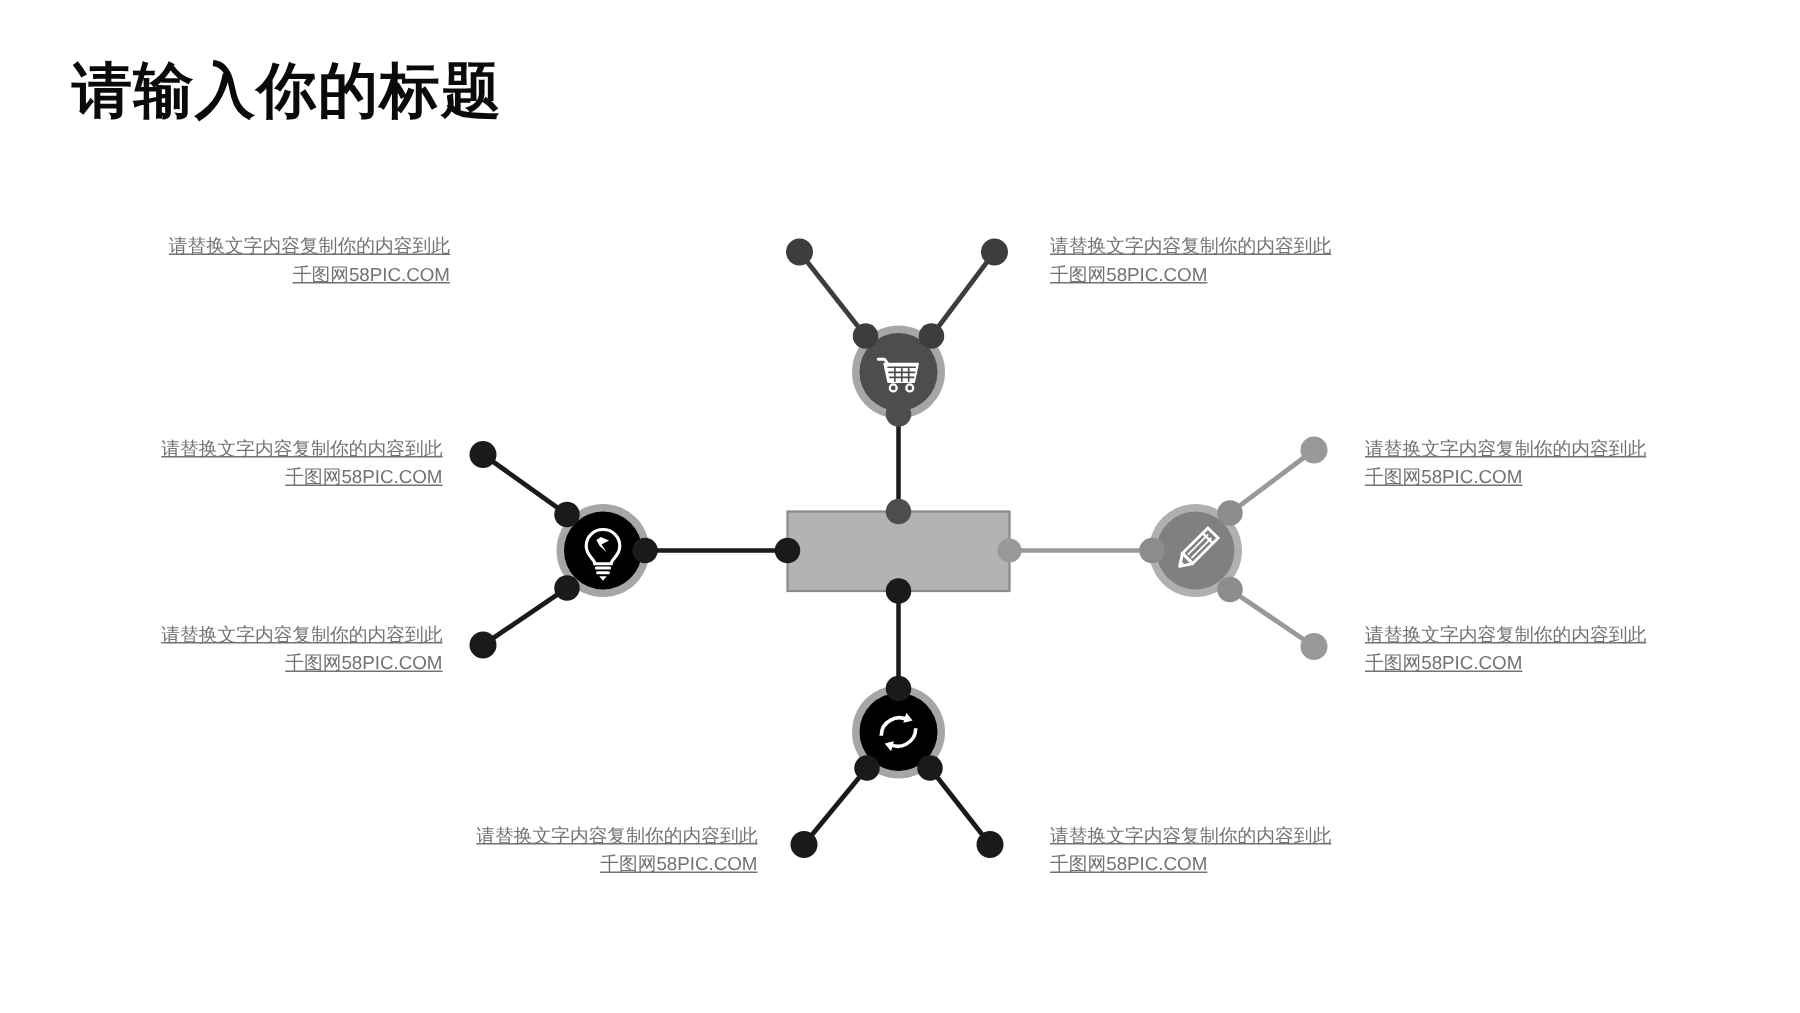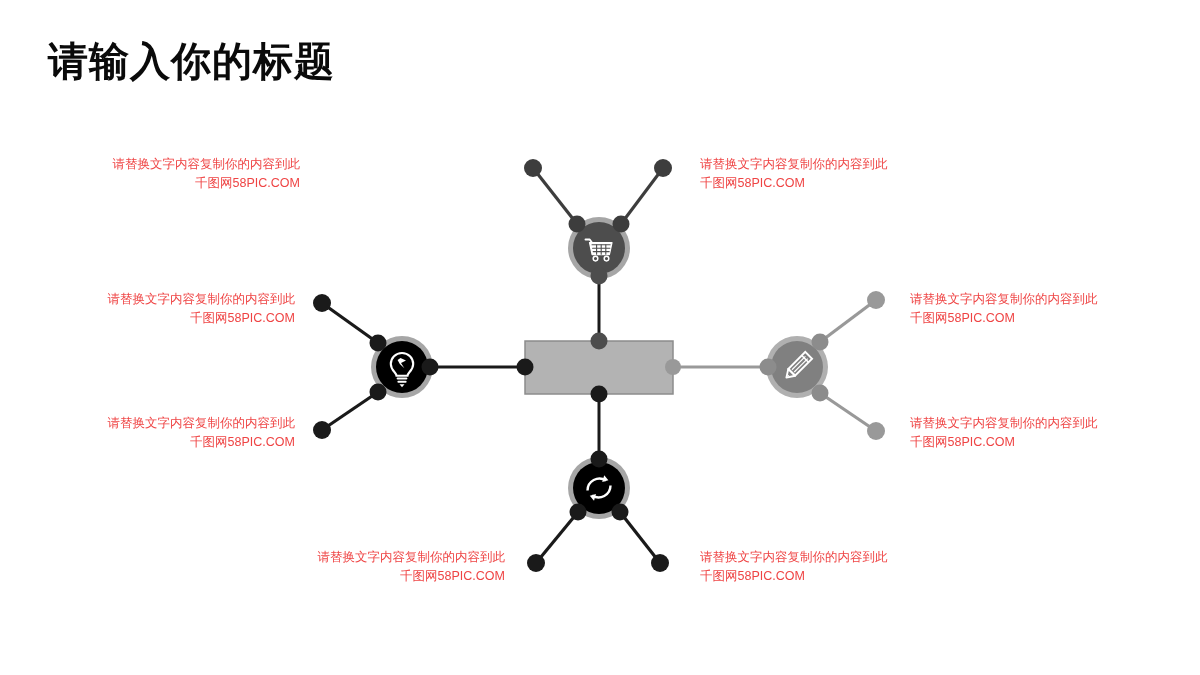--- a/index.html
+++ b/index.html
@@ -36,22 +36,23 @@
   #diagram-svg {
     position: absolute;
     left: 0; top: 0;
     width: 1200px;
     height: 675px;
   }
   .label-block {
     position: absolute;
     font-size: 12.5px;
     line-height: 1.55;
-    color: #ef4444;
+    color: #737373;
     white-space: nowrap;
+    text-decoration: underline;
   }
   .label-block .lbl-line1,
   .label-block .lbl-line2 {
     display: block;
   }
   .align-right { text-align: right; }
   .align-left  { text-align: left; }
 
   
   #label-tl { left: 100px;  top: 139px; width: 200px; }

